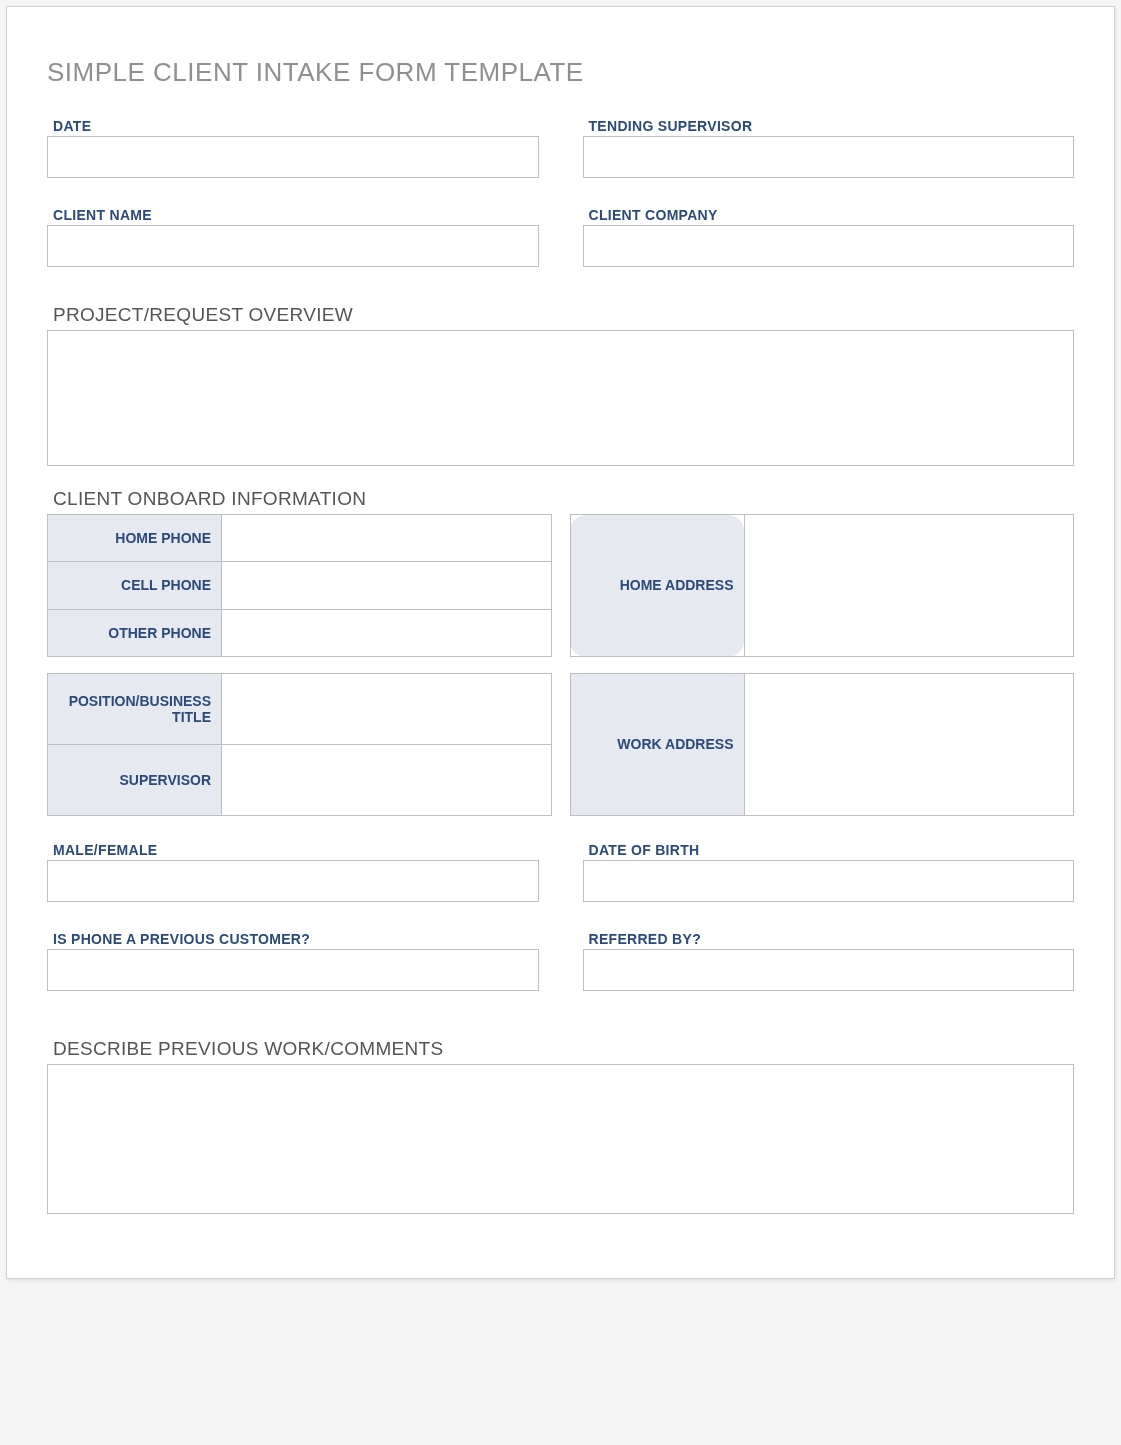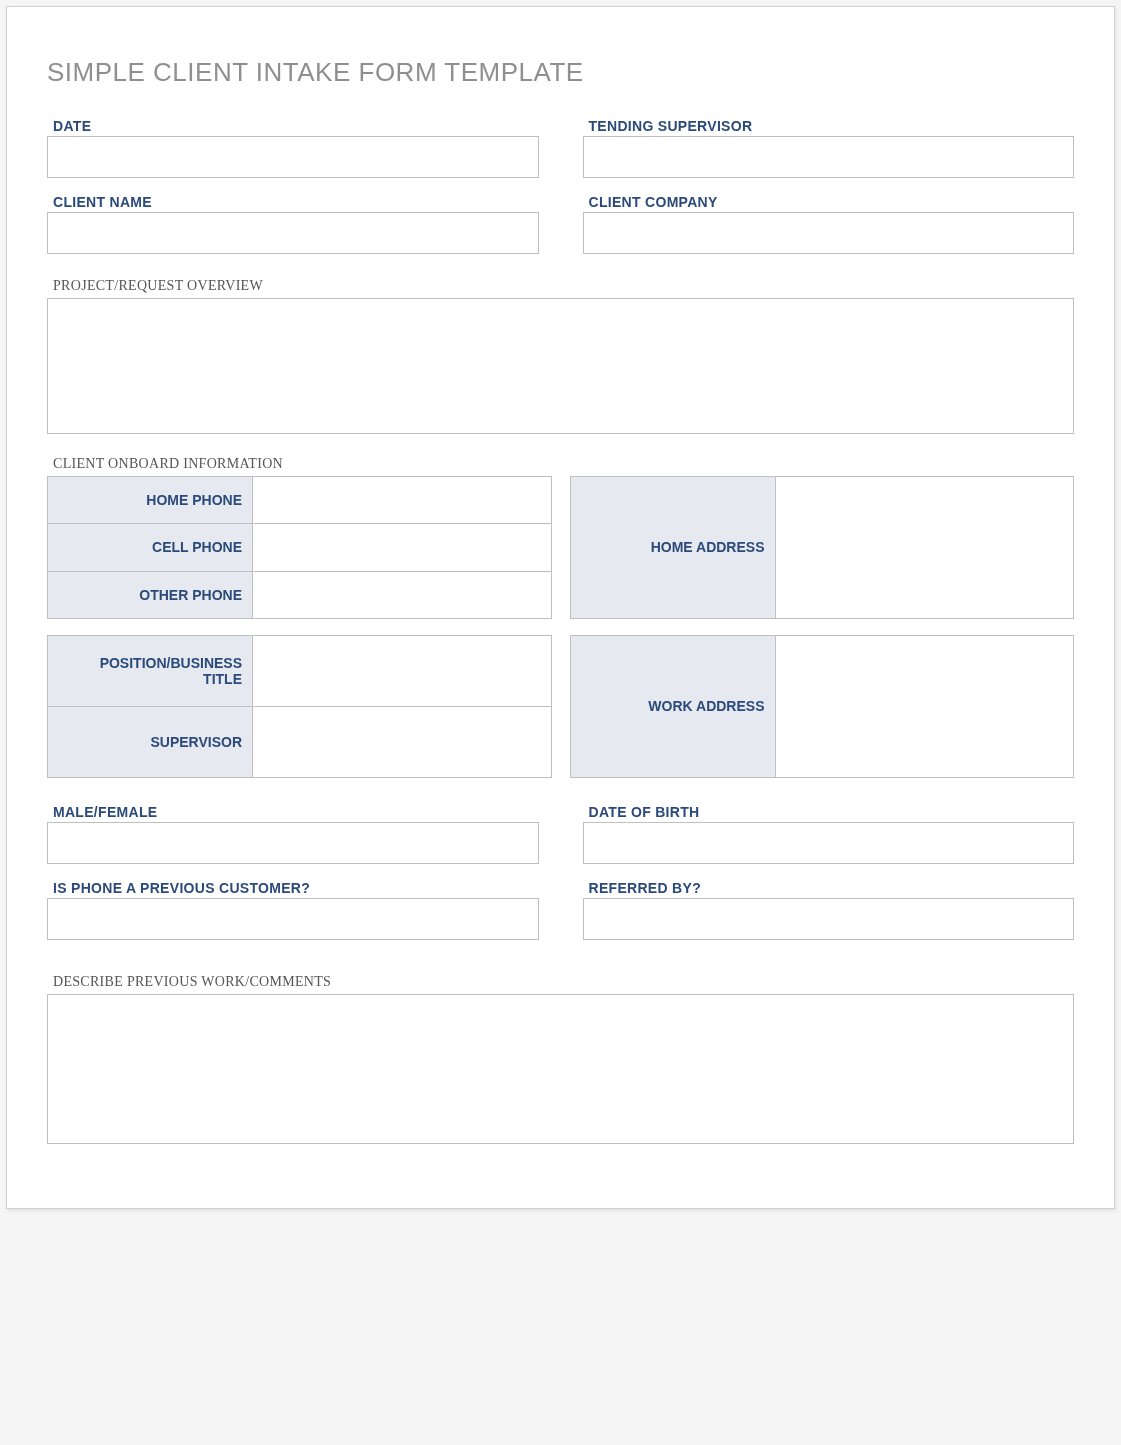--- a/index.html
+++ b/index.html
@@ -19,39 +19,38 @@
   .title {
     font-size: 26px;
     font-weight: 400;
     letter-spacing: 0.5px;
     color: #8f8f8f;
     margin-bottom: 30px;
   }
   .row {
     display: flex;
     gap: 44px;
-    margin-bottom: 16px;
+    margin-bottom: 29px;
   }
   .field {
     flex: 1;
   }
   .field-label {
     font-size: 14px;
     font-weight: 700;
     color: #2b4a7a;
     letter-spacing: 0.3px;
     padding: 0 0 2px 6px;
   }
   .section-label {
-    font-size: 14px;
+    font-size: 19px;
     font-weight: 400;
     color: #555;
     letter-spacing: 0.3px;
     padding: 8px 0 4px 6px;
-    font-family: Liberation Serif, serif;
   }
   .input-box {
     width: 100%;
     height: 42px;
     border: 1px solid #bfbfbf;
     background: #fff;
     padding: 4px 8px;
     font-size: 14px;
   }
   .input-box.tall { height: 136px; resize: none; }
@@ -72,21 +71,21 @@
     height: 46px;
     font-size: 14px;
     padding: 0;
   }
   .onboard-table td.lbl {
     background: #e6e9ef;
     color: #2b4a7a;
     font-weight: 700;
     text-align: right;
     padding: 4px 10px;
-    width: 205px;
+    width: 174px;
     line-height: 1.15;
   }
   .onboard-table td.val {
     background: #fff;
   }
   .onboard-table td.val input,
   .onboard-table td.val textarea {
     width: 100%;
     height: 100%;
     border: none;
@@ -149,21 +148,21 @@
       </tr>
       <tr>
         <td class="lbl">OTHER PHONE</td>
         <td class="val"><input type="text" value="" style=""></td>
       </tr>
     </tbody>
       </table>
     <table class="onboard-table">
       <tbody>
           <tr>
-        <td class="lbl" rowspan="3" style="vertical-align:middle;">HOME ADDRESS</td>
+        <td class="lbl" rowspan="3" style="vertical-align:middle;border-radius:16px;">HOME ADDRESS</td>
         <td class="val" rowspan="3"><textarea style="height: 138px;"></textarea></td>
       </tr>
       <tr></tr>
           <tr></tr>
     </tbody>
       </table>
   </div>
 
   <div class="onboard-row">
     <table class="onboard-table">

